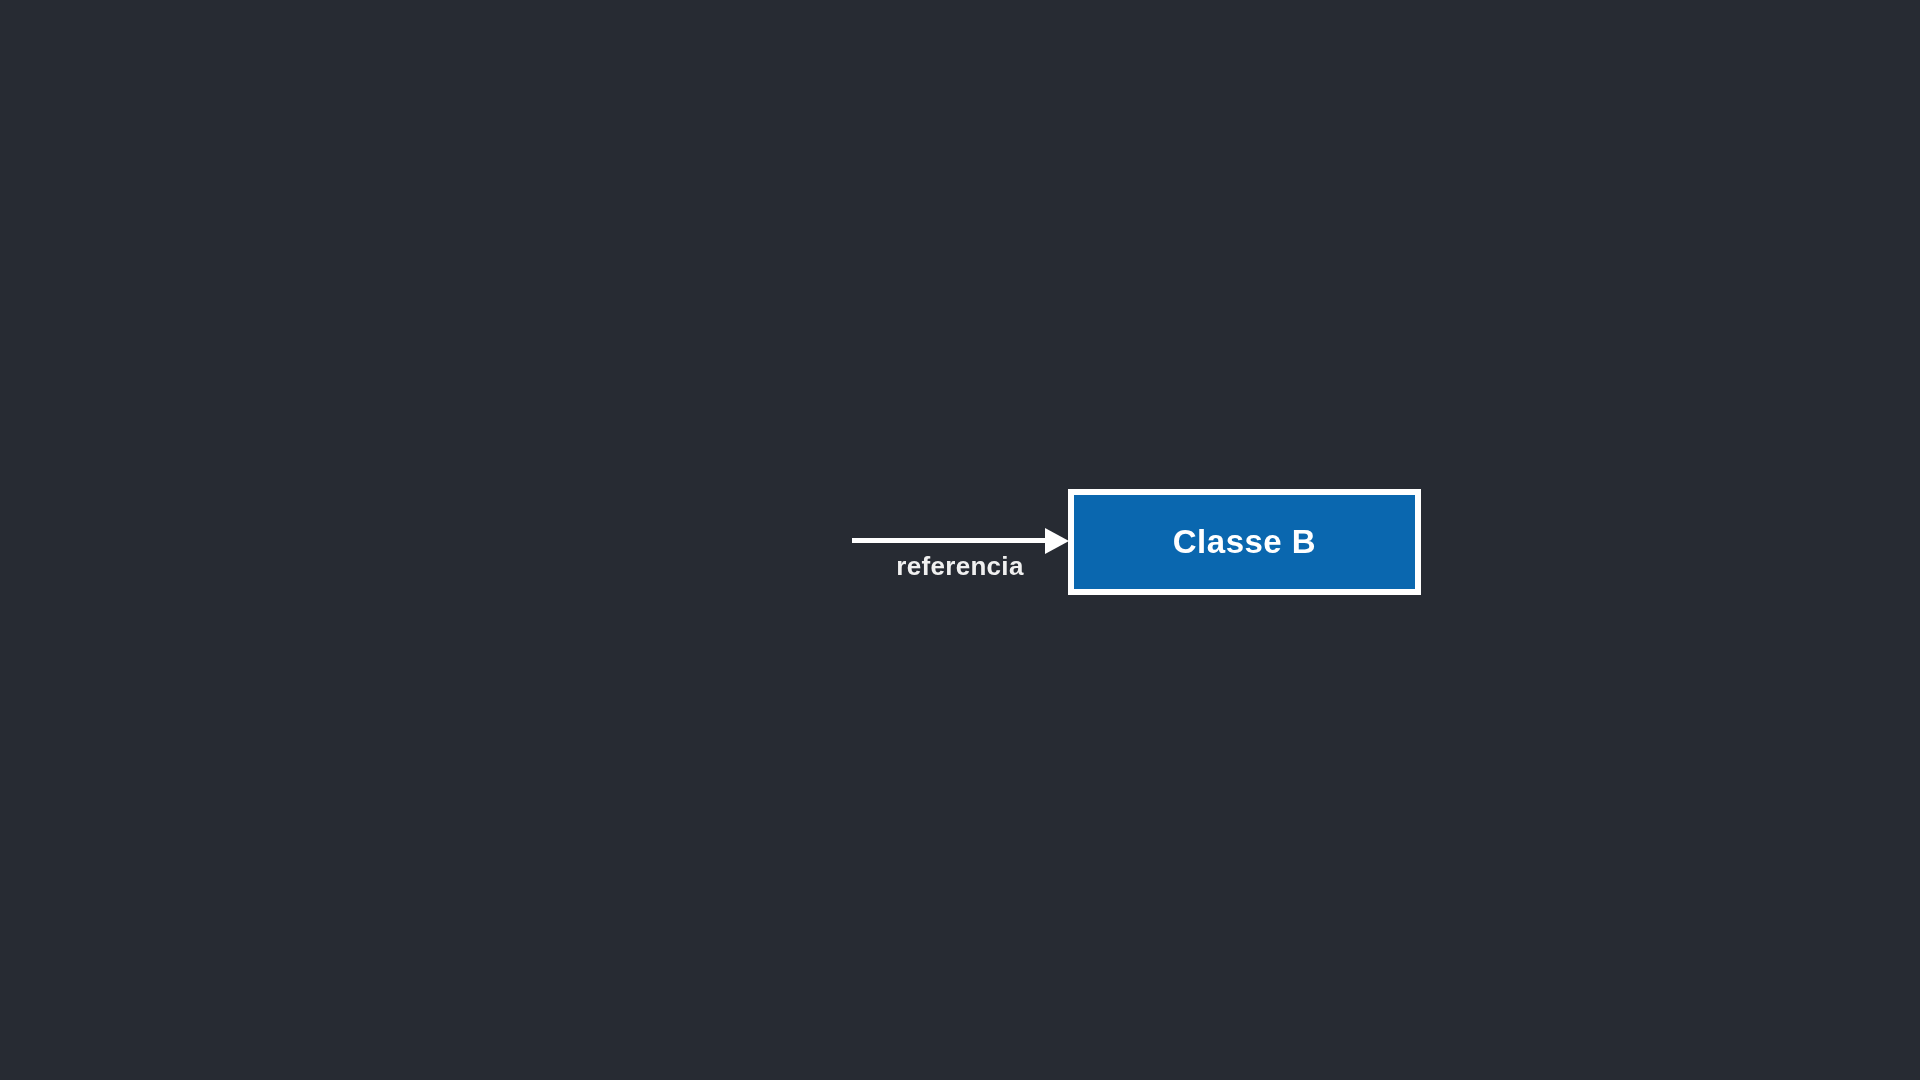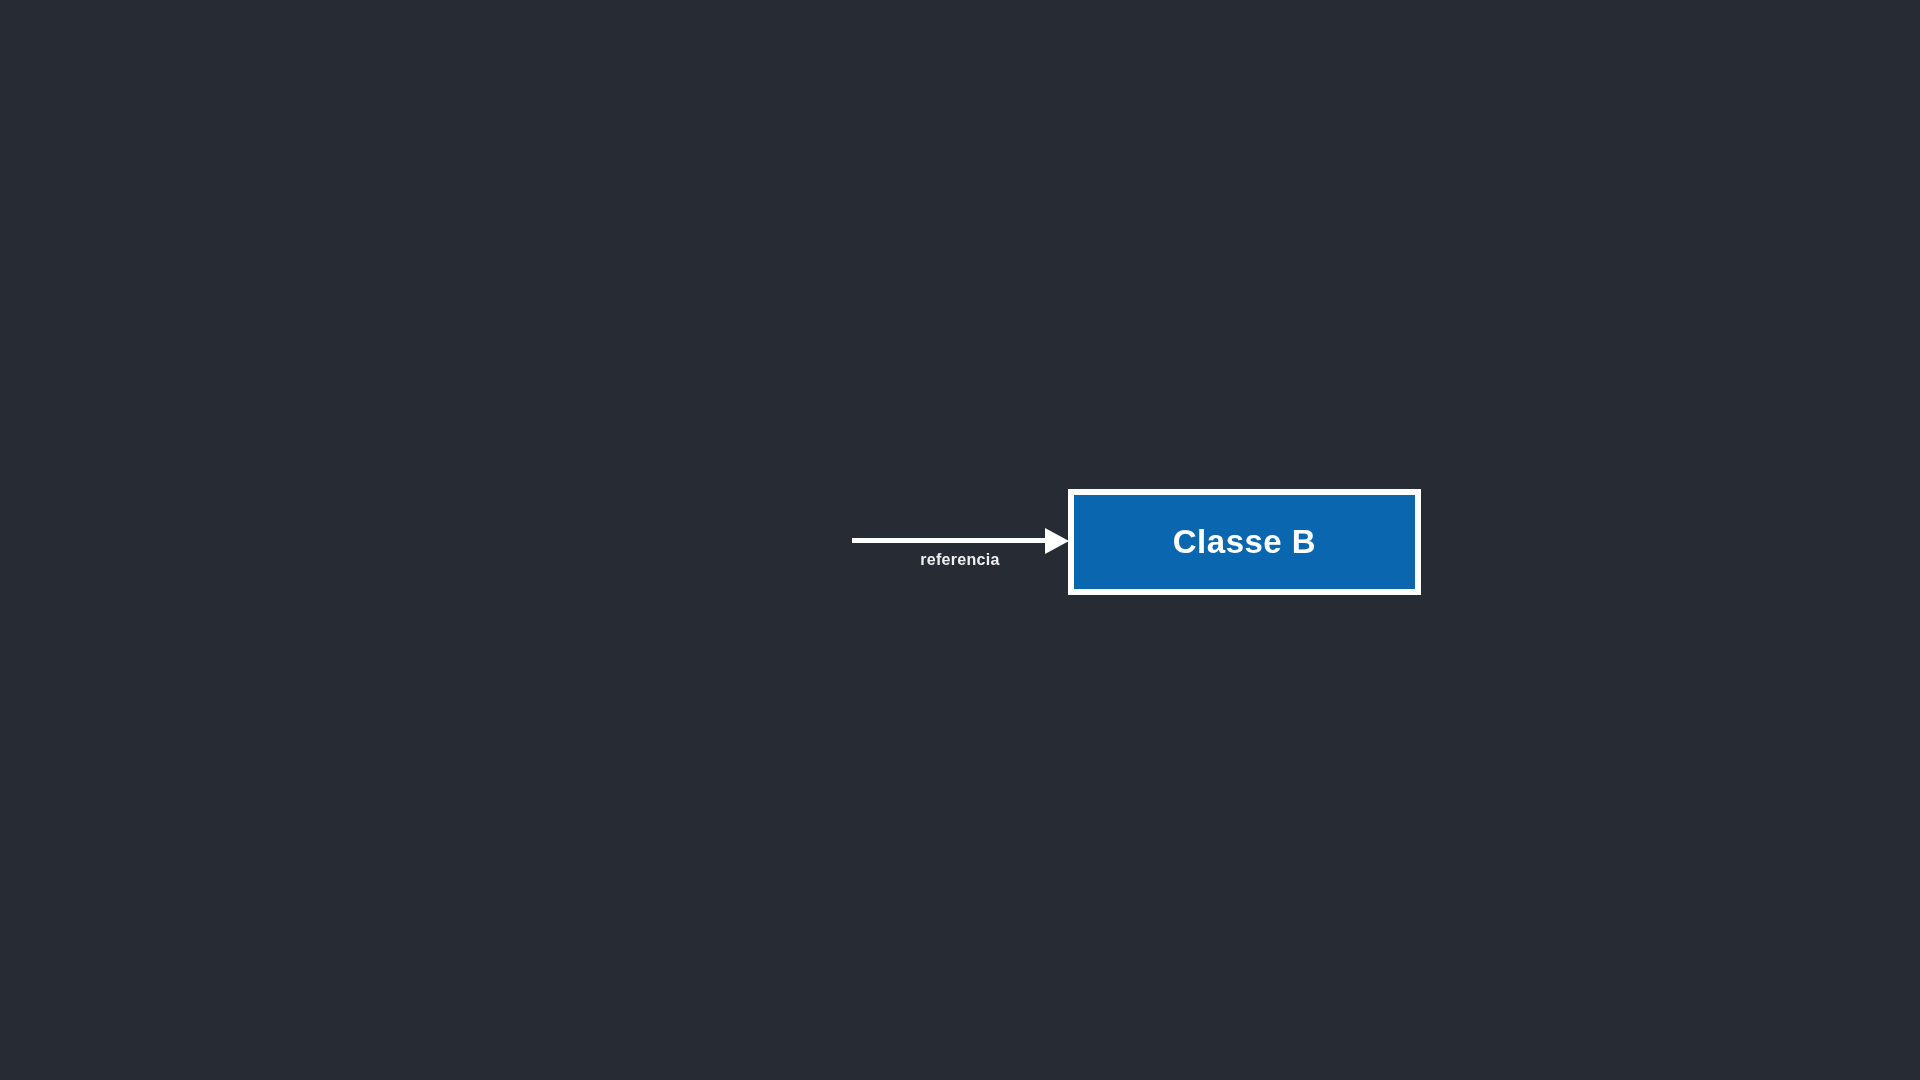--- a/index.html
+++ b/index.html
@@ -57,21 +57,21 @@
     height: 0;
     border-top: 13px solid transparent;
     border-bottom: 13px solid transparent;
     border-left: 24px solid #ffffff;
   }
   .edge-label {
     position: absolute;
     left: 960px;
     top: 551px;
     transform: translateX(-50%);
-    font-size: 16px;
+    font-size: 26px;
     font-weight: bold;
     letter-spacing: 0.3px;
     white-space: nowrap;
     user-select: none;
   }
 </style>
 </head>
 <body>
 
 <div class="canvas" style="background-color: rgb(39, 43, 51);">

